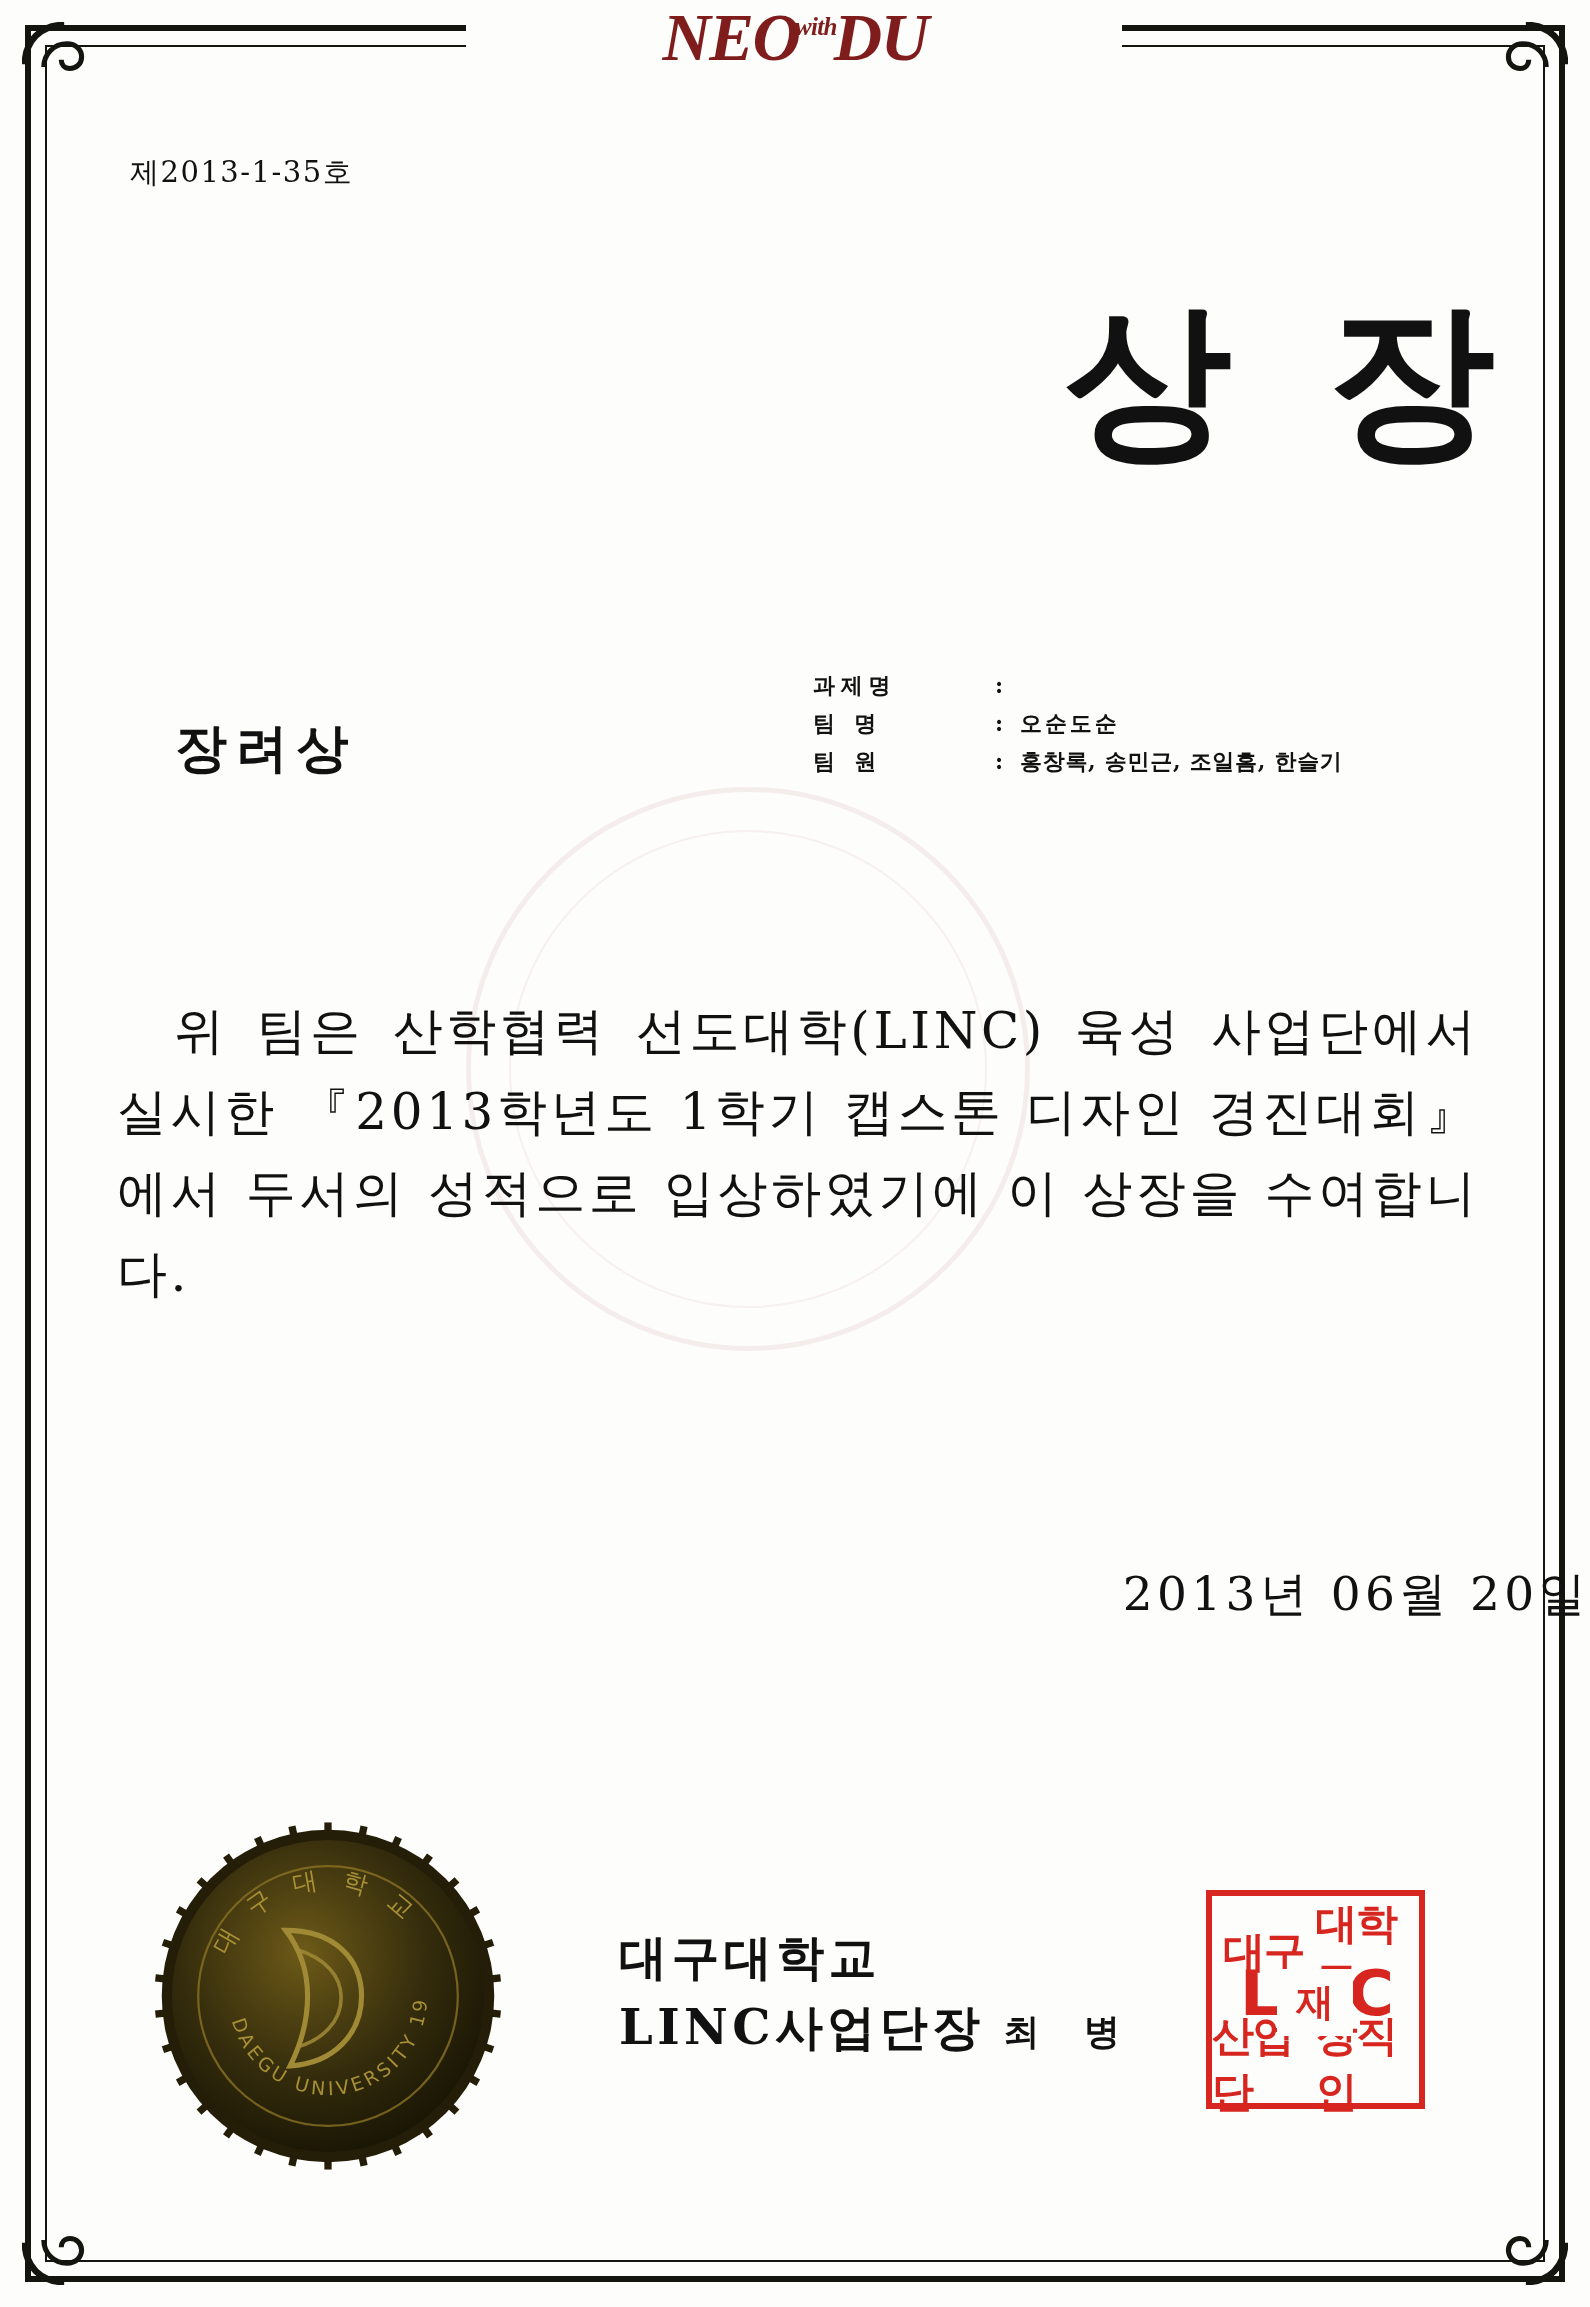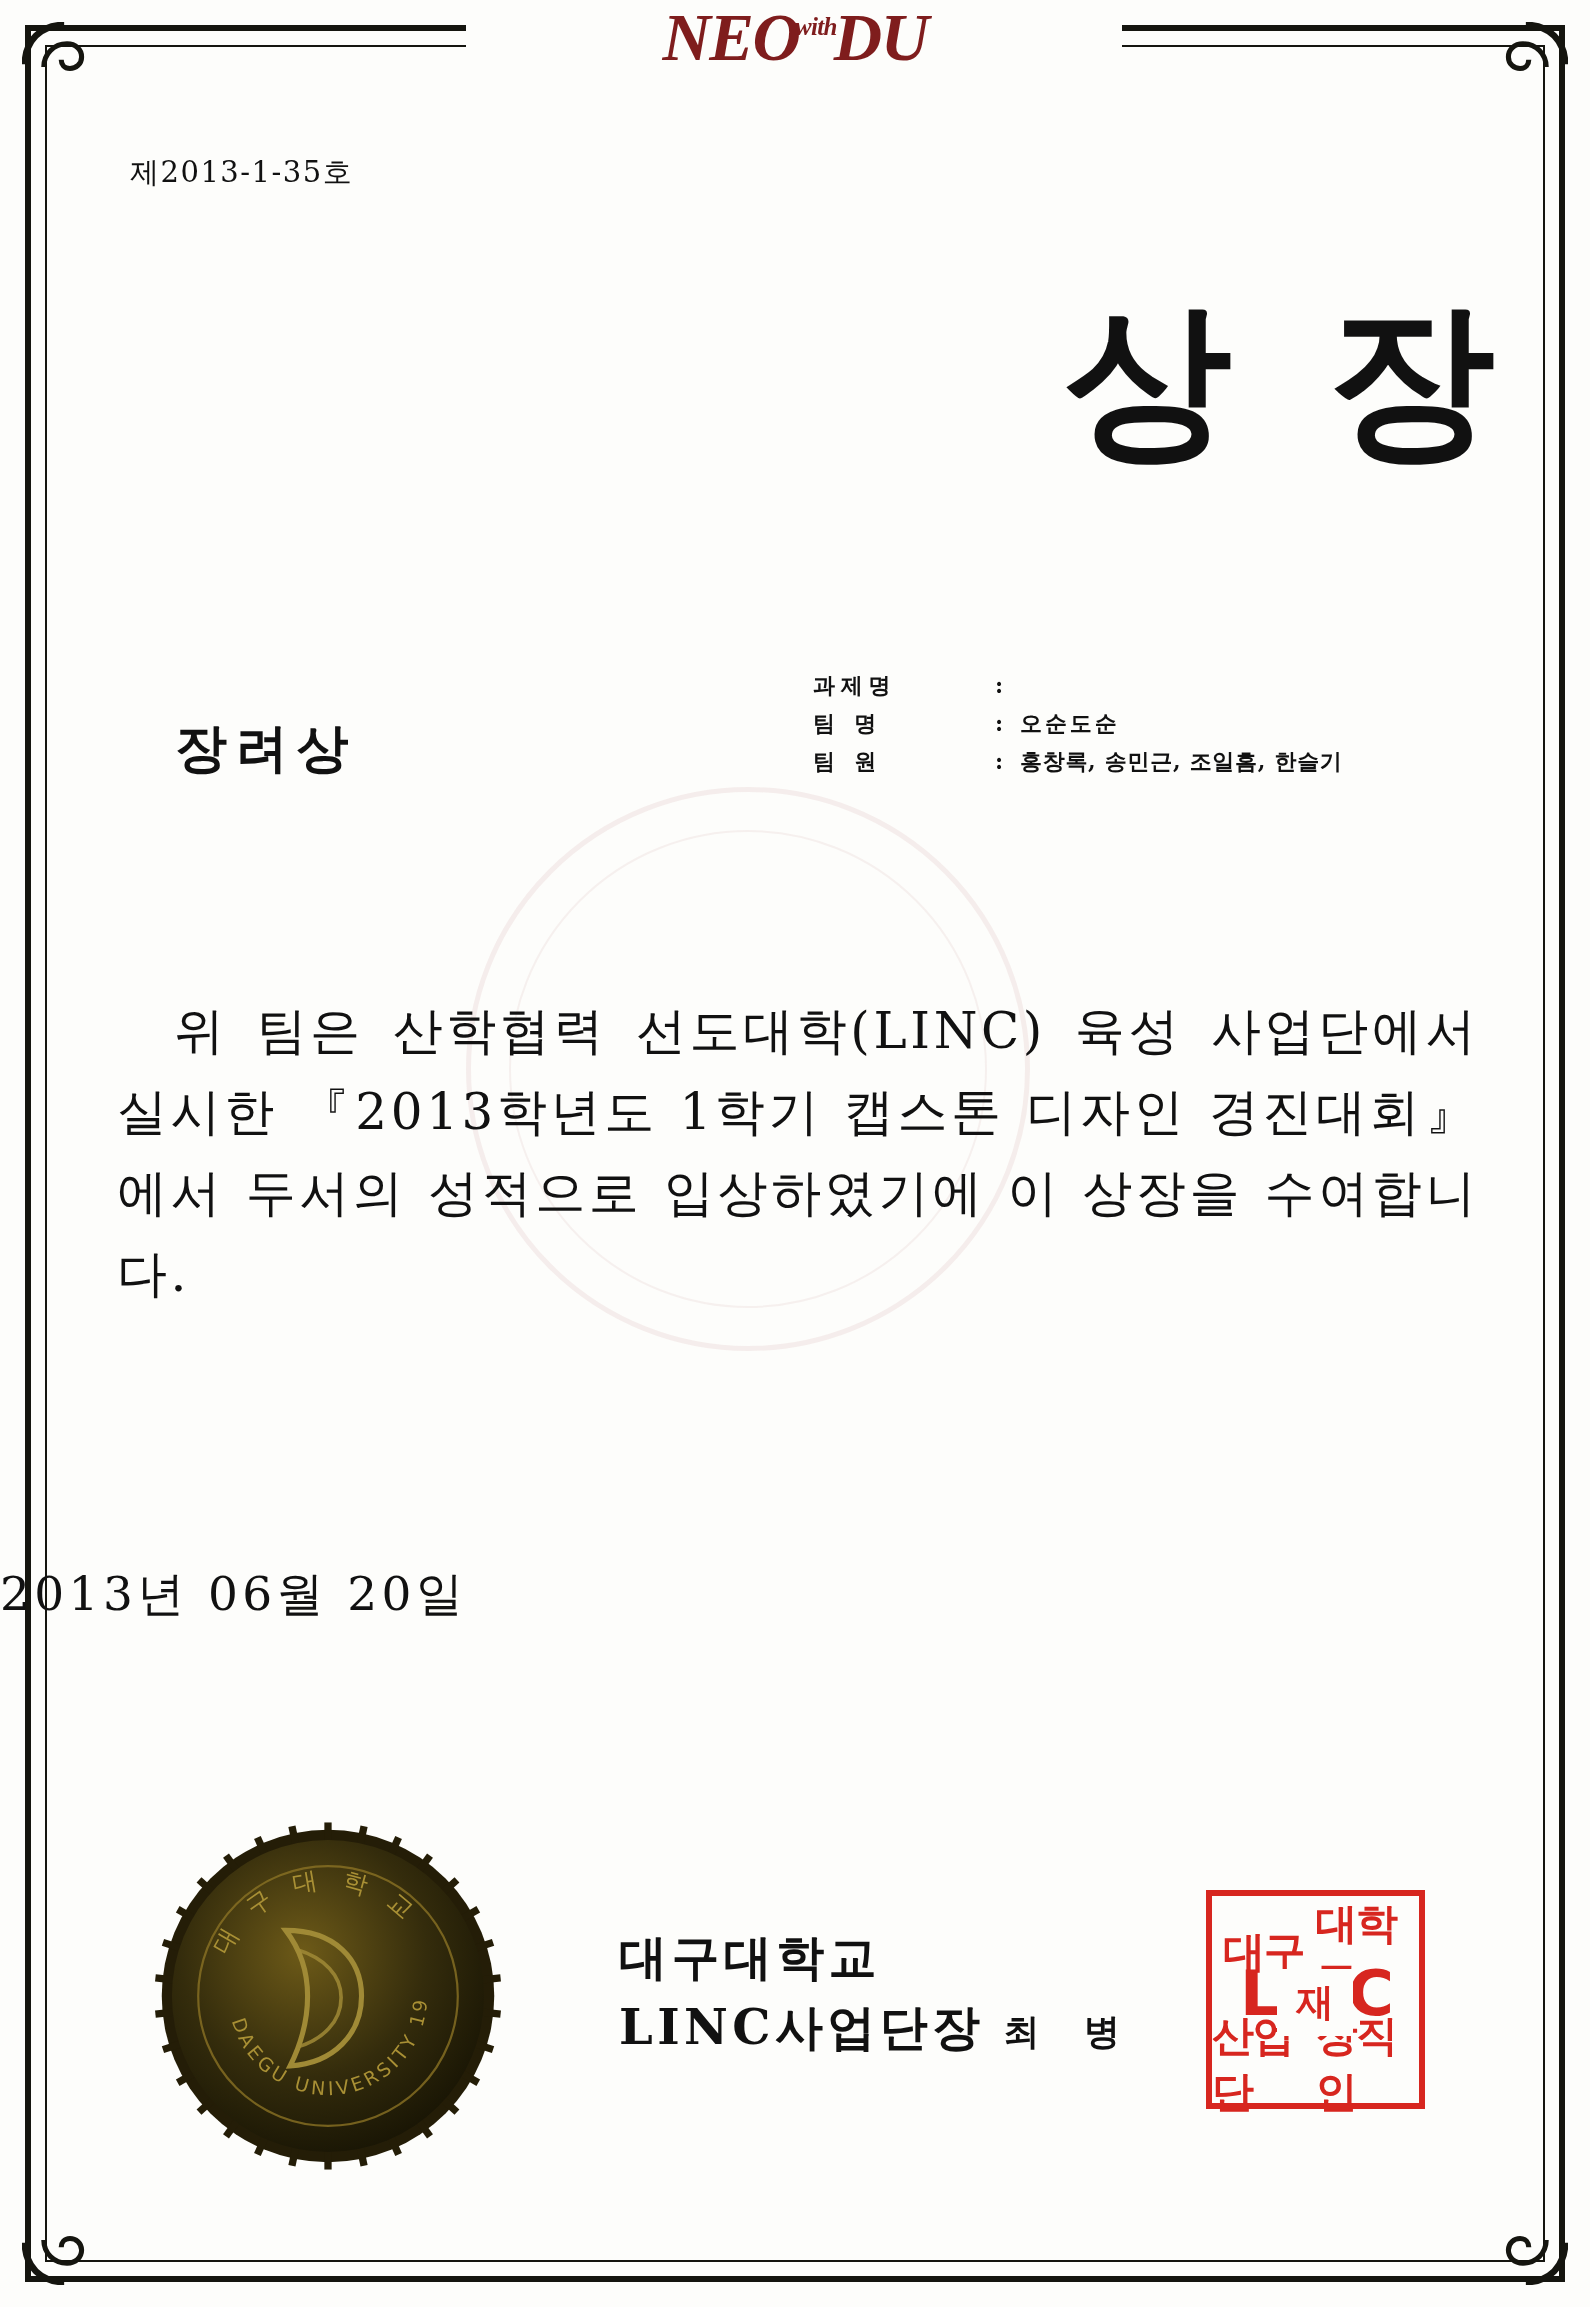--- a/index.html
+++ b/index.html
@@ -165,21 +165,21 @@
     text-indent: 57px;
     font-family: "DejaVu Serif", "Liberation Serif", serif;
   }
 
   
   .date {
     position: absolute;
     left: 0;
     top: 1563px;
     width: 100%;
-    text-align: left;
+    text-align: right;
     font-size: 47px;
     letter-spacing: 4.4px;
     font-family: "DejaVu Serif", "Liberation Serif", serif;
   }
 
   
   .sign {
     position: absolute;
     left: 619px;
     top: 1923px;

